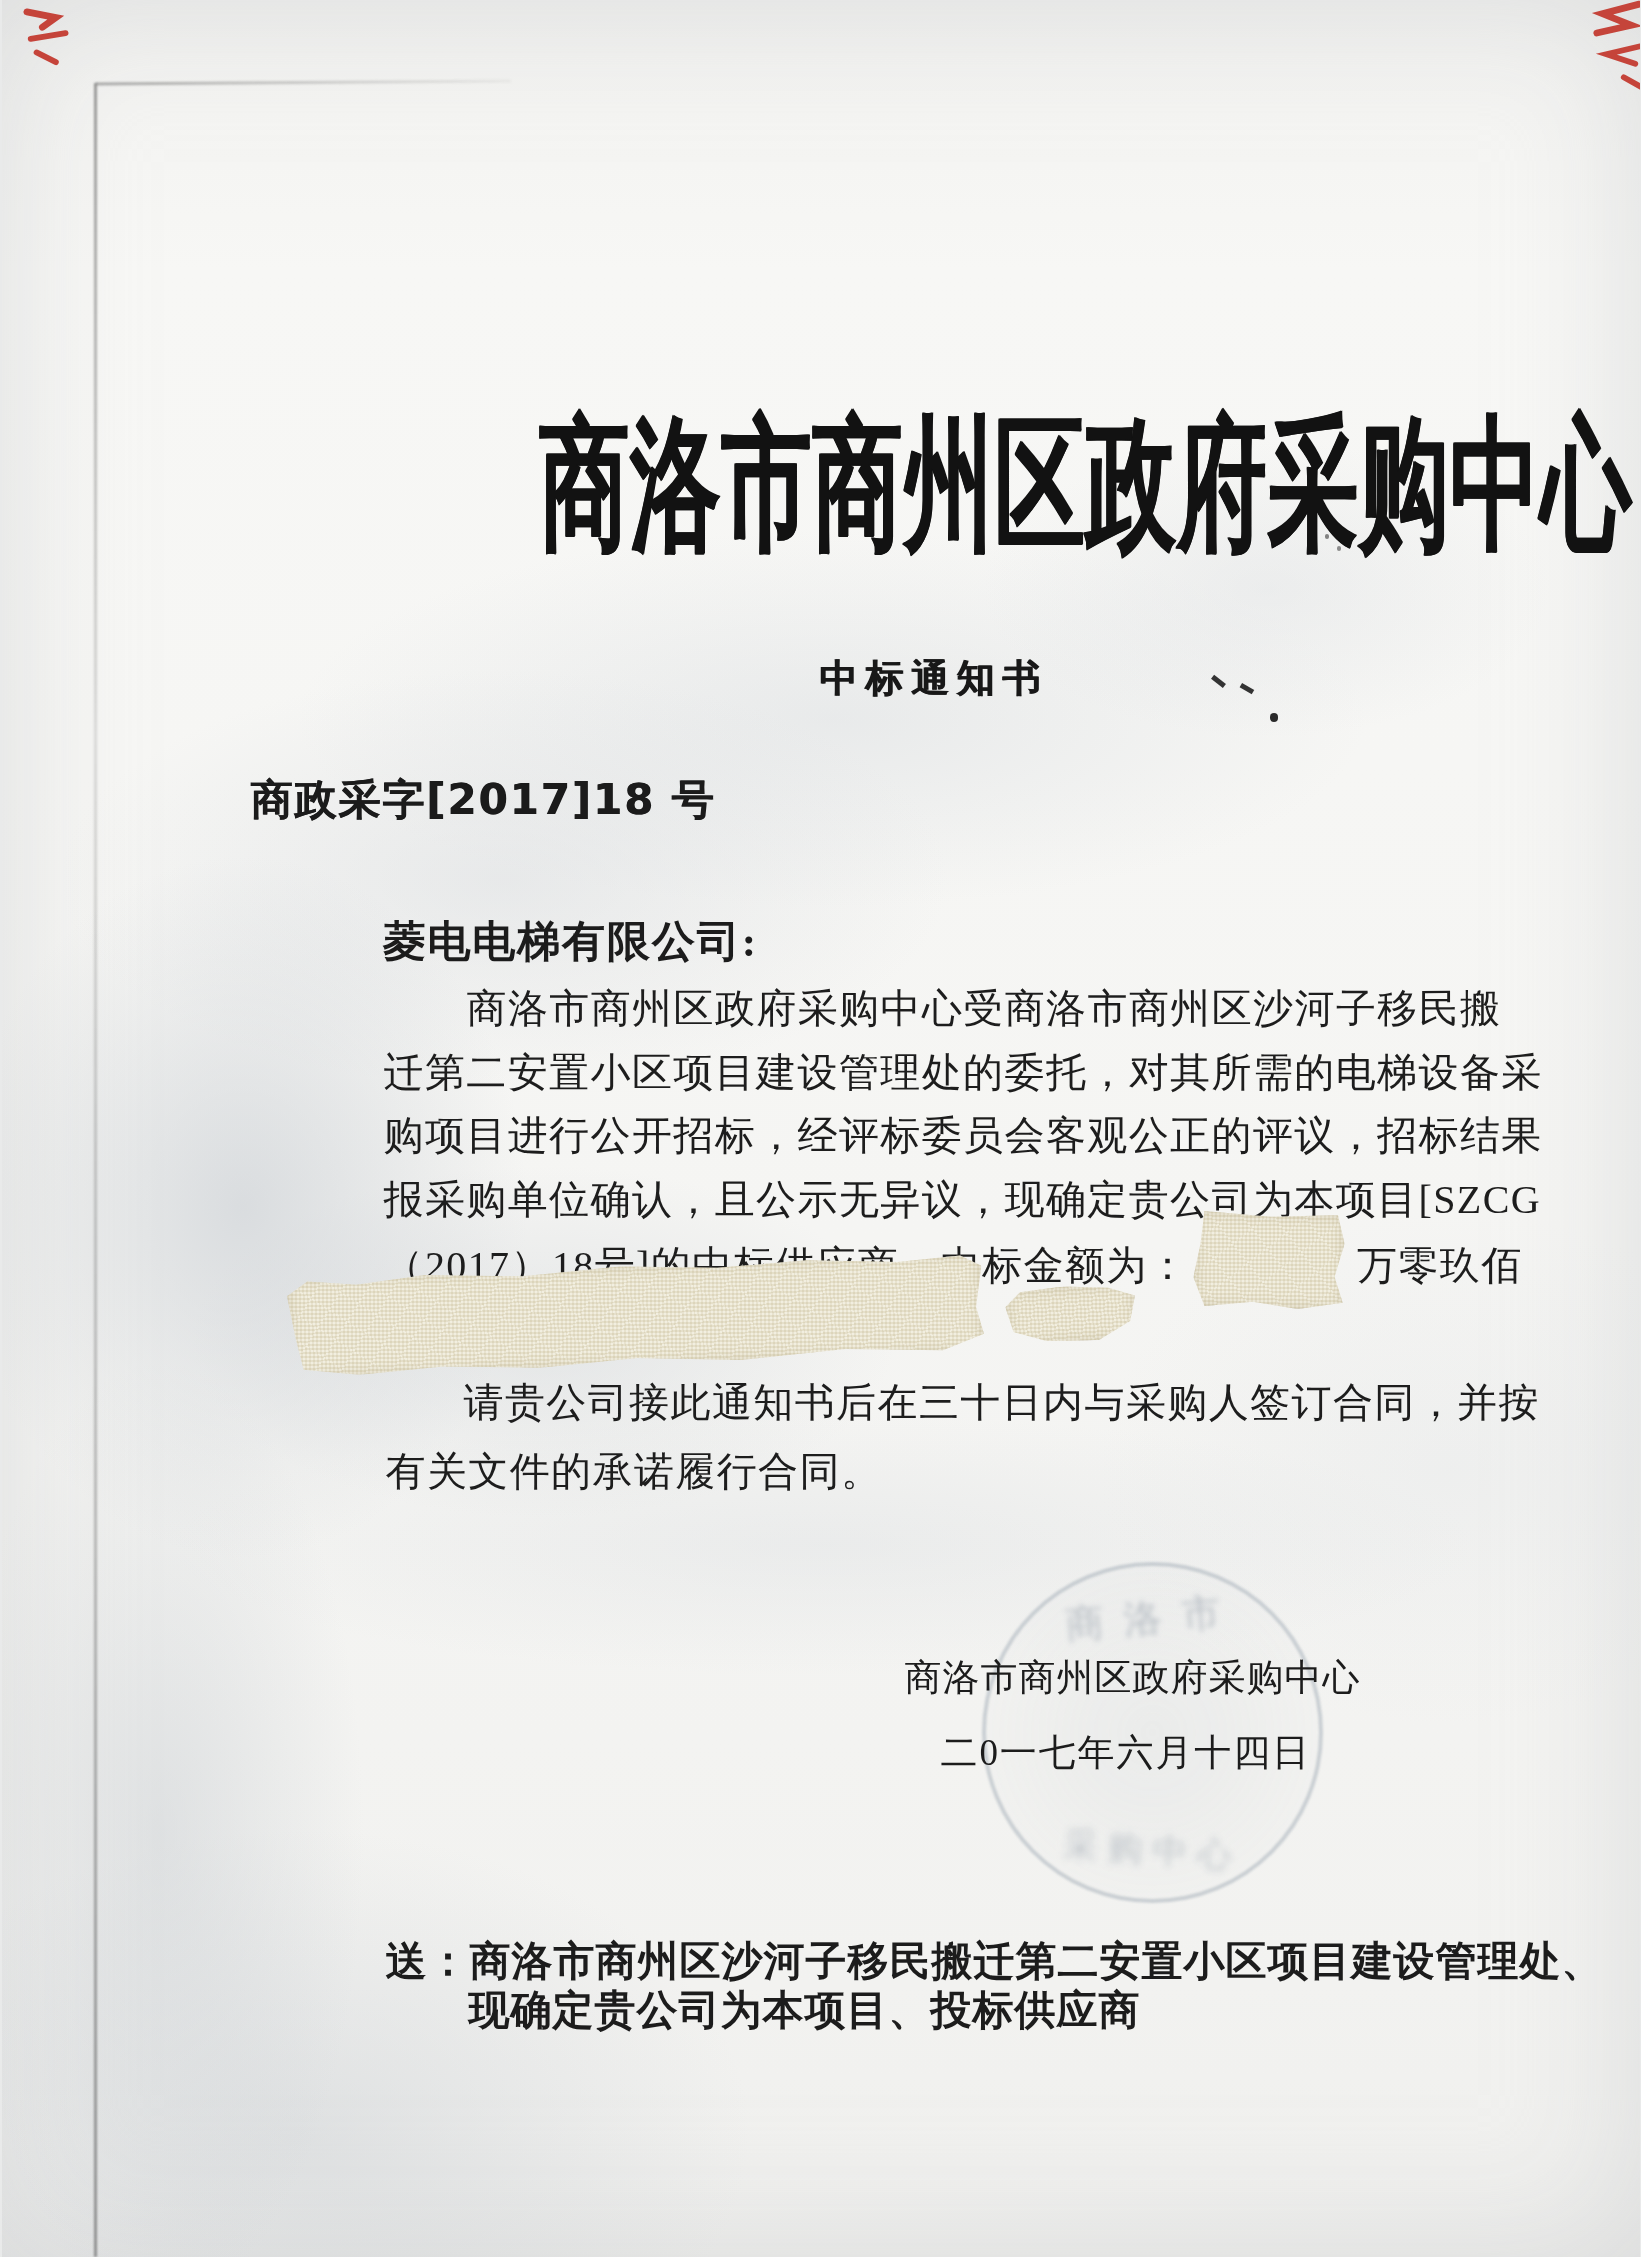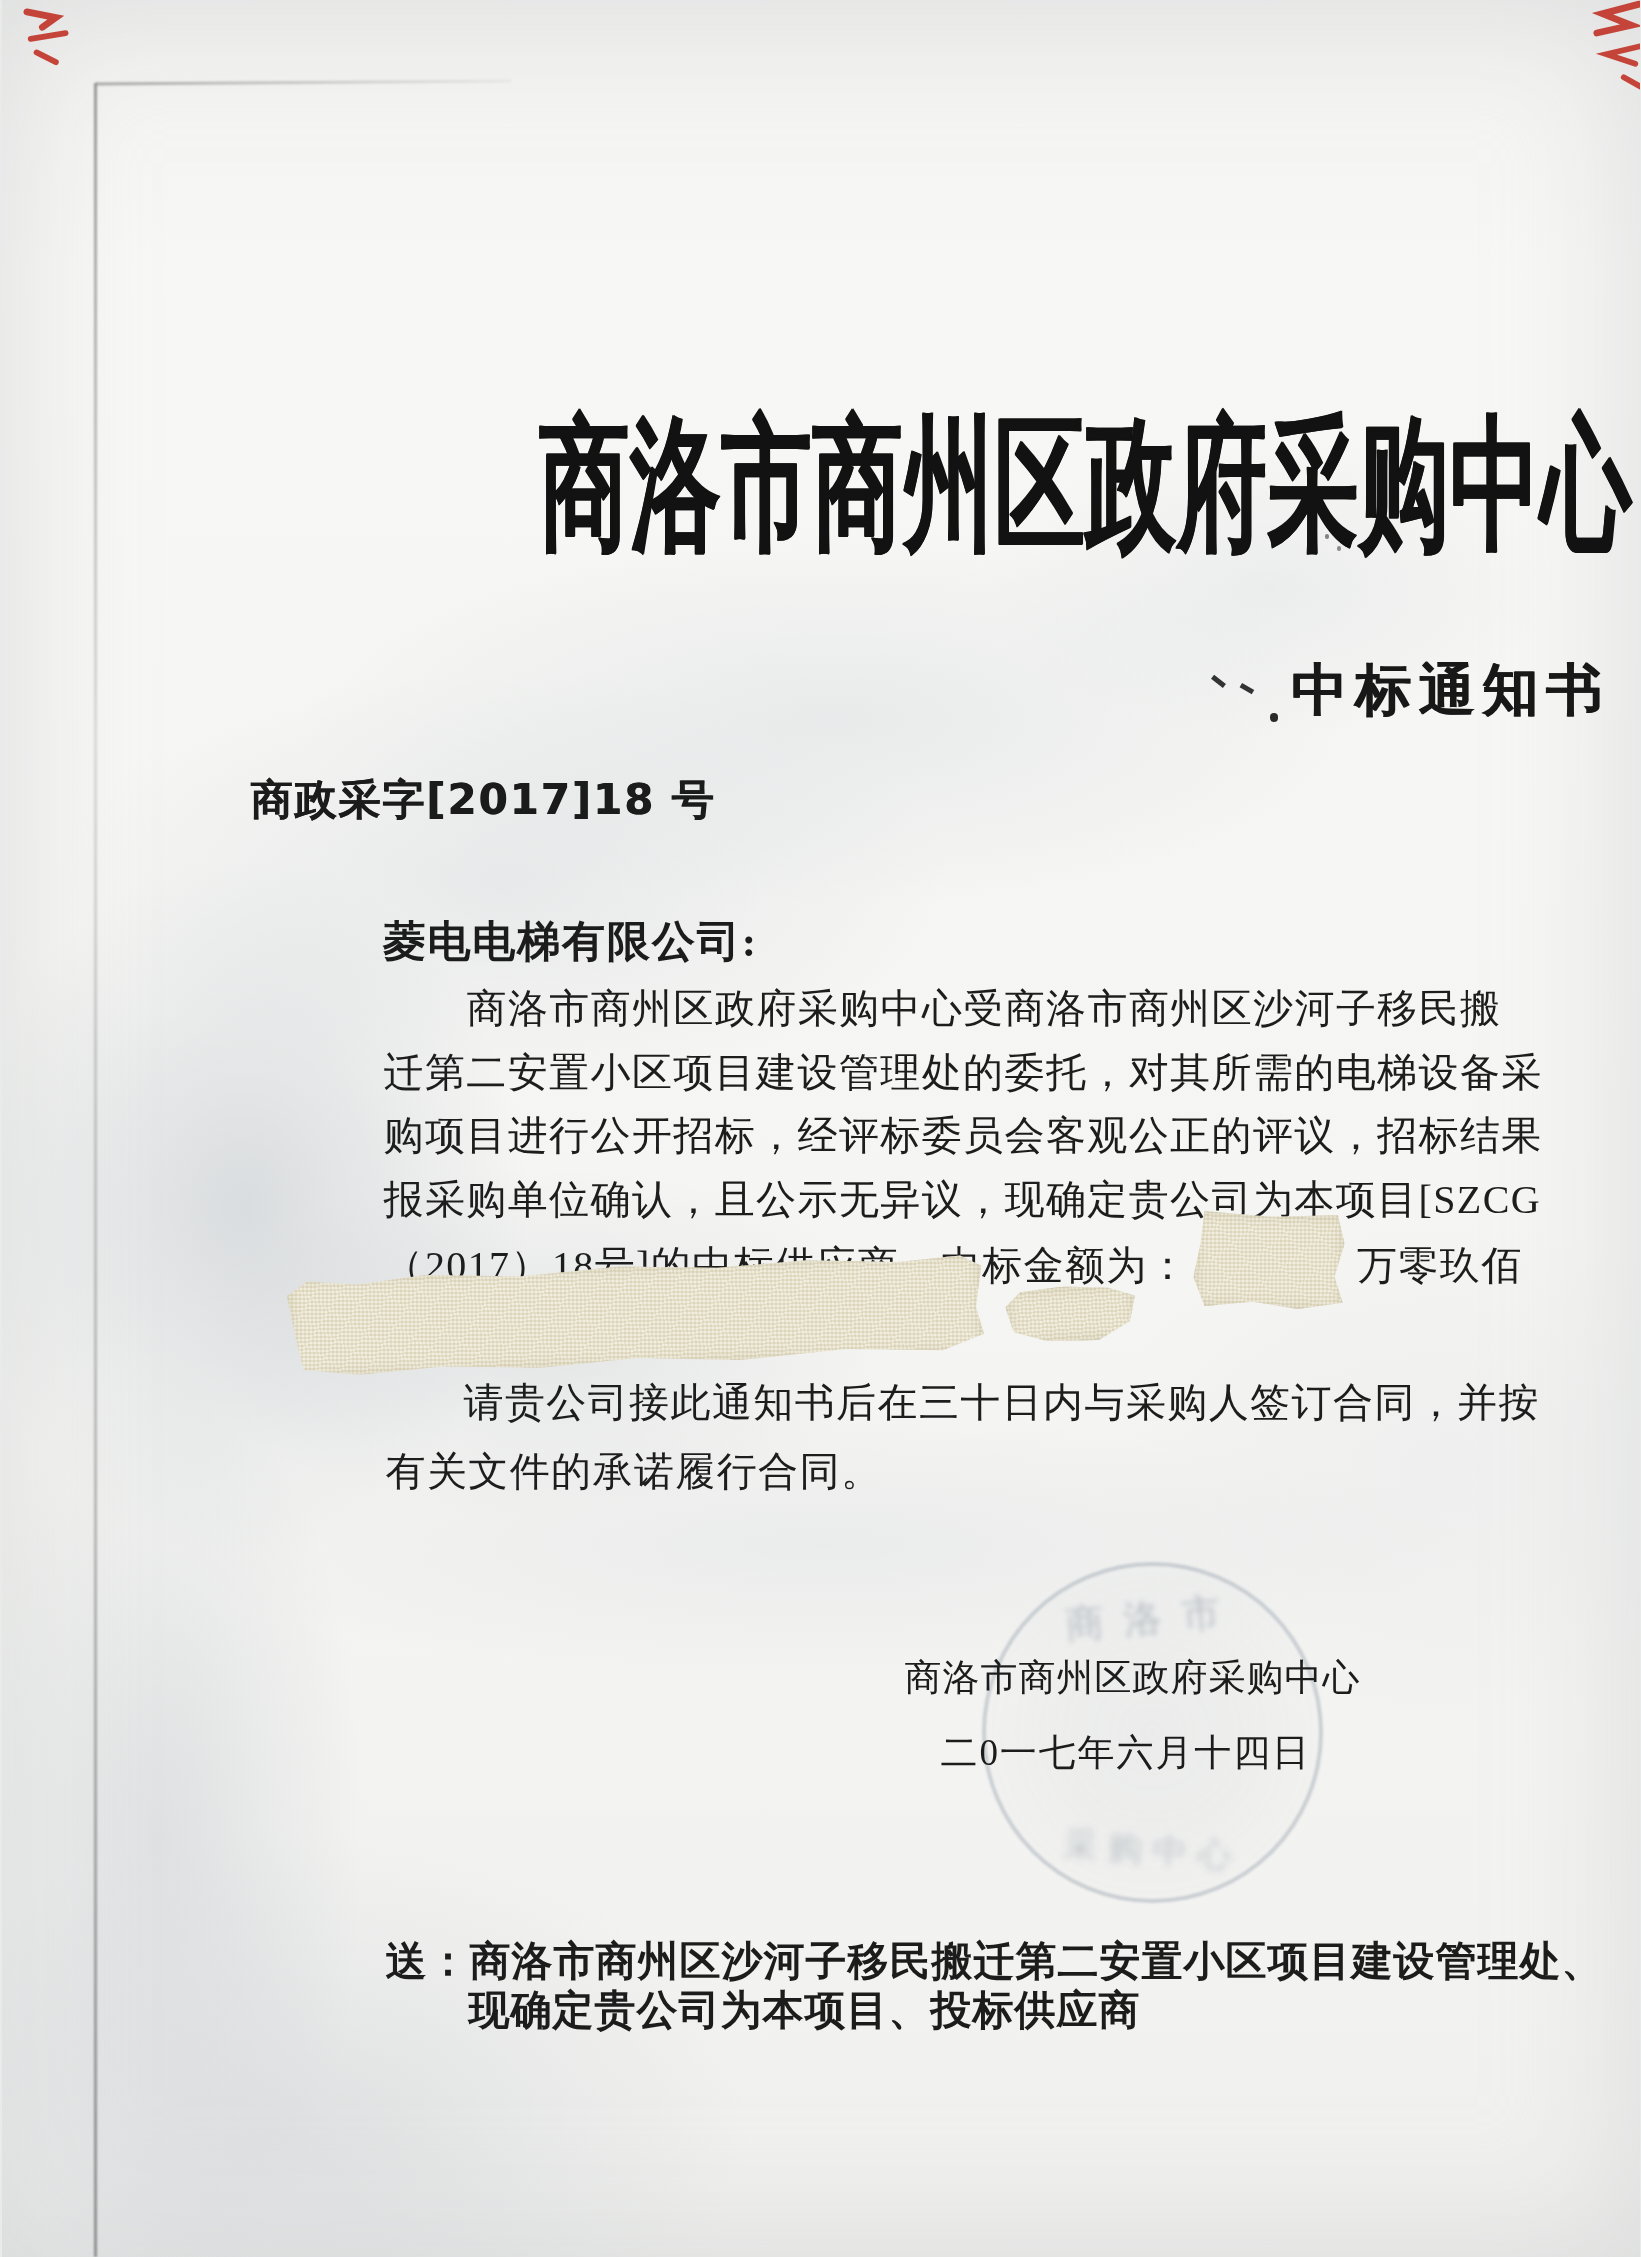--- a/index.html
+++ b/index.html
@@ -40,23 +40,23 @@
   .t{position:absolute;z-index:3;white-space:nowrap;}
   .org-title{
     top:388px;left:280px;width:1352px;text-align:center;
     font-family:"DejaVu Sans","Liberation Sans",sans-serif;
     font-size:145px;font-weight:900;color:#121212;
     transform:scaleX(0.62);transform-origin:50% 0;
     letter-spacing:1.9px;
     text-shadow:1.9px 0 0 currentColor, 0 1px 0 currentColor, 1px 1px 0 currentColor;
   }
   .doc-title{
-    top:653px;left:256px;width:1352px;text-align:right;
+    top:653px;left:256px;width:1352px;text-align:center;
     font-family:Liberation Mono, monospace;
-    font-size:56px;font-weight:900;letter-spacing:7.7px;color:#181818;
+    font-size:38px;font-weight:900;letter-spacing:7.7px;color:#181818;
     text-shadow:1px 0 0 currentColor;
   }
   .doc-number{
     top:772px;left:249px;width:1352px;text-align:left;
     font-family:"DejaVu Sans","Liberation Sans",sans-serif;
     font-size:42px;font-weight:700;letter-spacing:1.9px;color:#1b1b1b;
     text-shadow:0.6px 0 0 currentColor;
   }
   .addressee{
     top:913px;left:381px;font-size:43px;font-weight:700;letter-spacing:1.9px;

